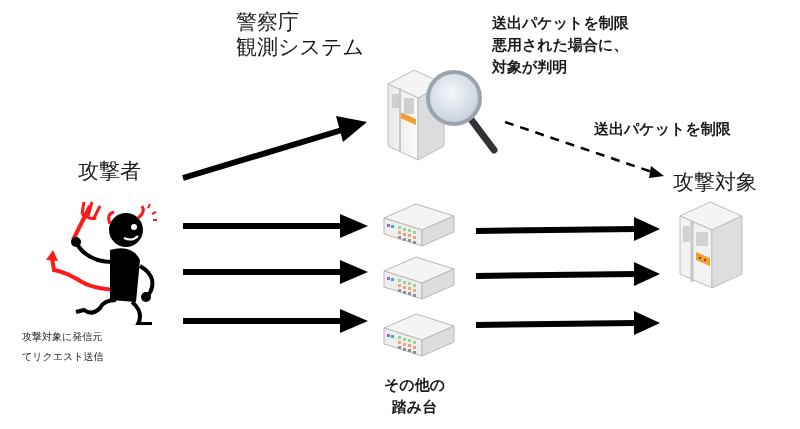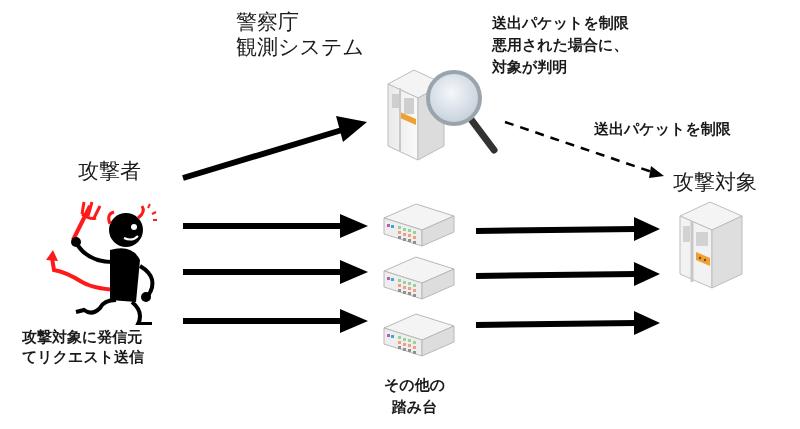--- a/index.html
+++ b/index.html
@@ -1,21 +1,21 @@
 <!DOCTYPE html>
 <html><head>
 <meta charset="utf-8">
 <style>
   html, body { margin:0; padding:0; background:#ffffff; }
   body { width:800px; height:429px; position:relative; overflow:hidden;
          font-family:"DejaVu Sans", "Liberation Sans", sans-serif; color:#111; }
   .lbl { position:absolute; white-space:nowrap; line-height:1.18; color:#1a1a1a; }
   .title-lg { font-size:21px; }
   .txt-md { font-size:15px; line-height:22px; font-weight:bold; }
-  .txt-sm { font-size:15px; line-height:20px; font-weight:bold; }
+  .txt-sm { font-size:10px; line-height:20px; font-weight:normal; }
   svg.layer { position:absolute; left:0; top:0; }
   .icon { position:absolute; }
 </style>
 </head>
 <body>
 
 <div class="lbl title-lg" style="left:236px; top:10px;">
   <div>警察庁</div>
   <div>観測システム</div>
 </div>

